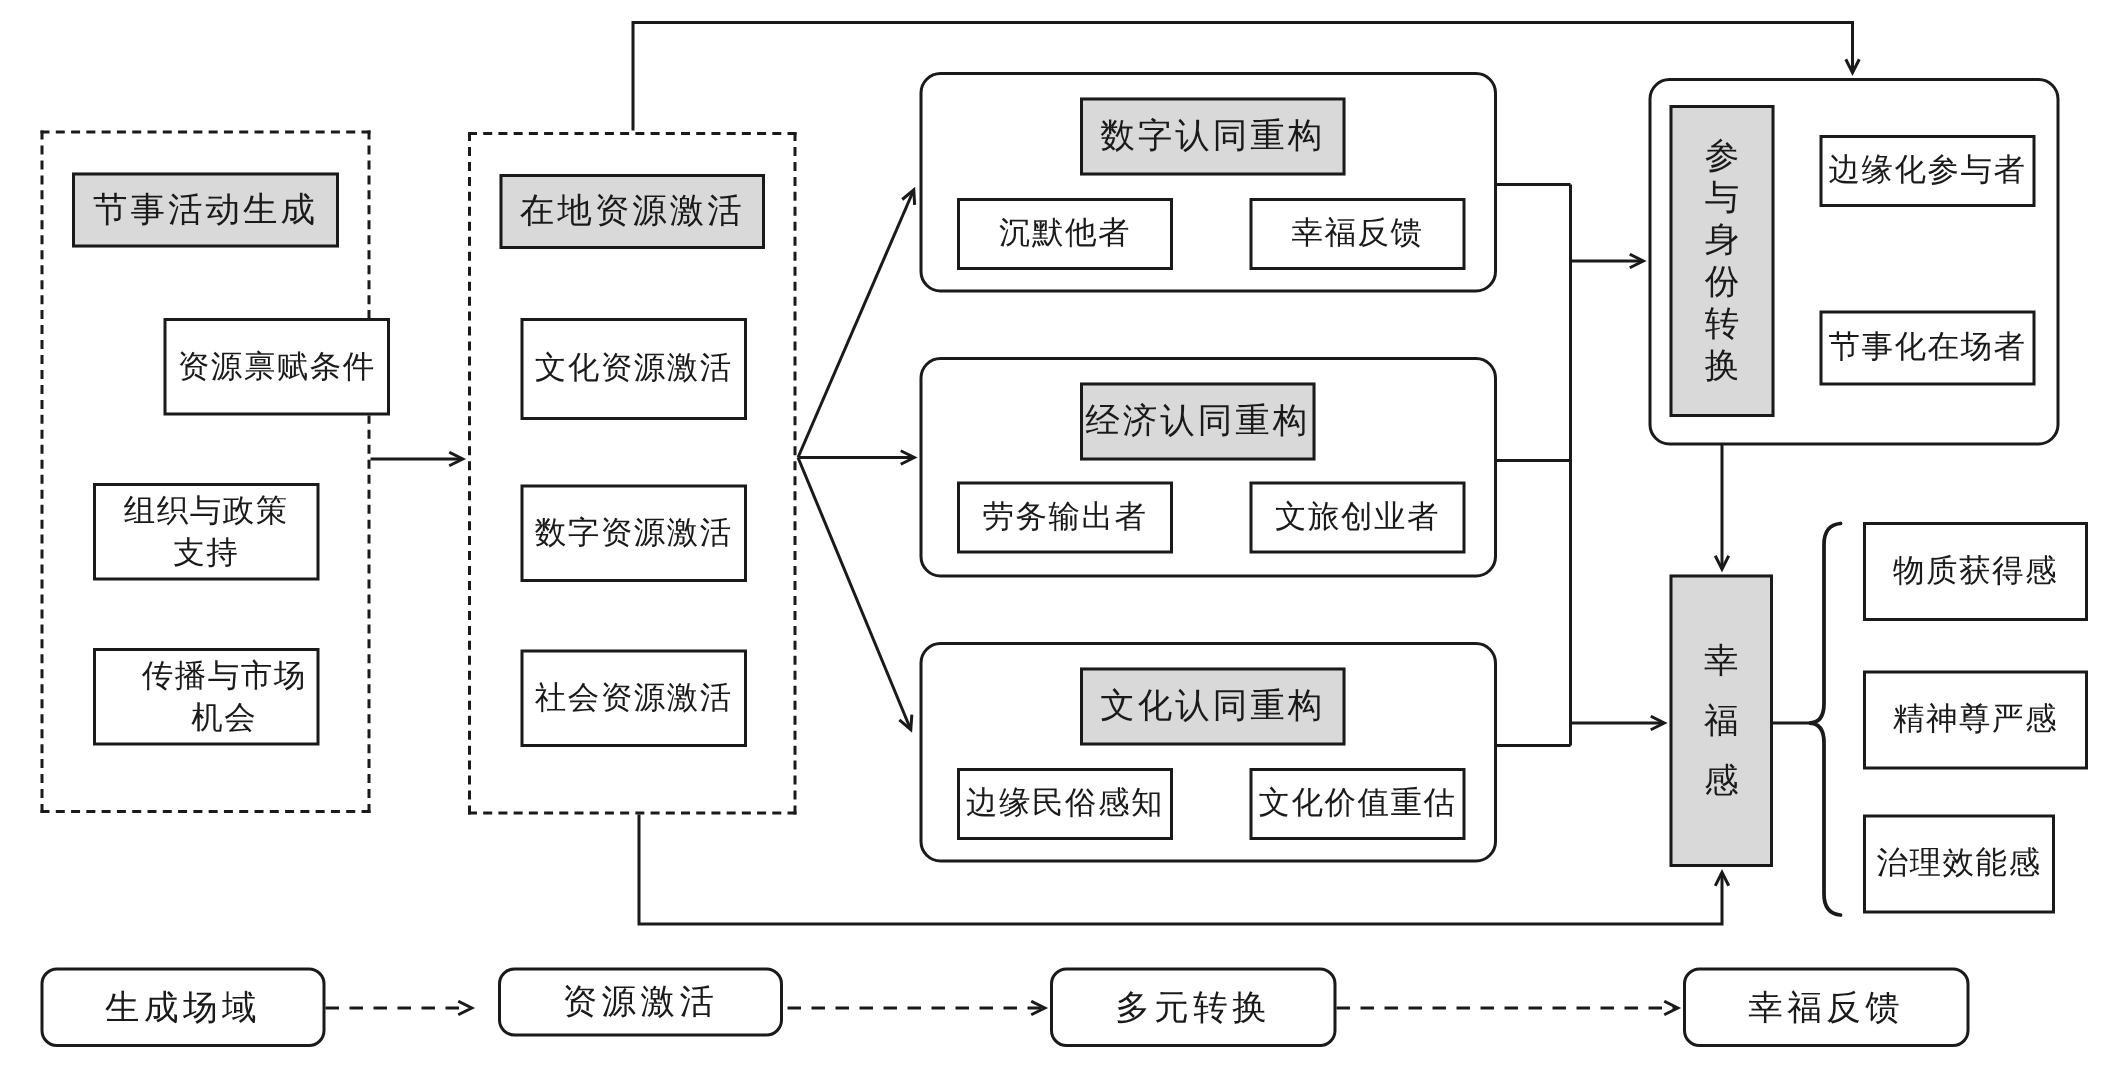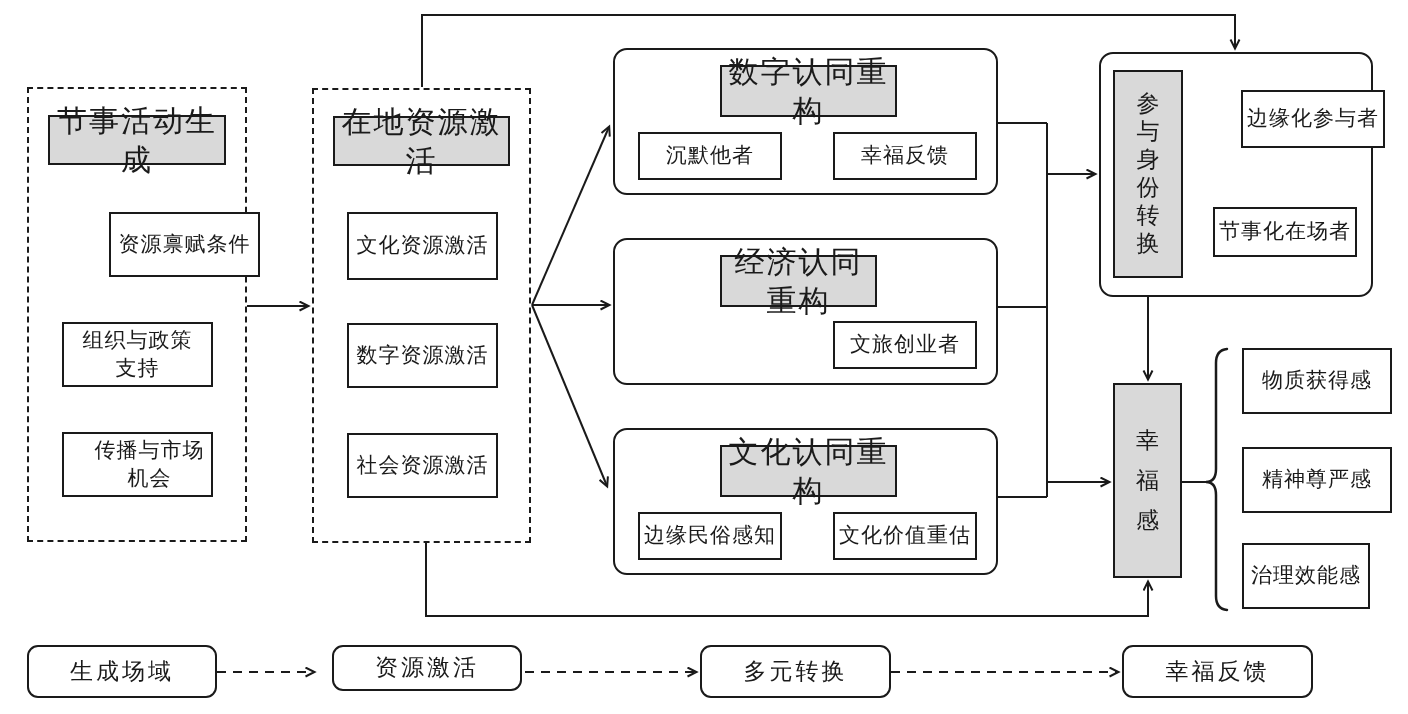--- a/index.html
+++ b/index.html
@@ -7,21 +7,21 @@
     position:relative;width:1408px;height:714px;background:#ffffff;
     font-family:"Liberation Serif","DejaVu Serif",serif;color:#1a1a1a;overflow:hidden;
   }
   #wires{position:absolute;left:0;top:0;width:1408px;height:714px;}
   .box{
     position:absolute;box-sizing:border-box;border:2px solid #1a1a1a;background:#ffffff;
     display:flex;align-items:center;justify-content:center;text-align:center;
     font-size:21px;line-height:1.3;white-space:pre-line;letter-spacing:1px;
   }
   .gray{background:#d9d9d9;}
-  .hdr{font-size:30px;letter-spacing:2px;}
+  .hdr{font-size:23px;letter-spacing:2px;}
   .dashed{border:2px dashed #1a1a1a;background:transparent;}
   .round{border-radius:14px;}
   .phase{border-radius:11px;font-size:23px;letter-spacing:3px;}
   .vtext{font-size:23px;letter-spacing:0;}
   .vt-id{line-height:28px;}
   .vt-wb{line-height:40px;}
 </style>
 </head>
 <body>
 
@@ -85,35 +85,36 @@
   <div class="box" style="left:347px;top:323px;width:151px;height:65px;">数字资源激活</div>
   <div class="box" style="left:347px;top:433px;width:151px;height:65px;">社会资源激活</div>
 
   <div class="box round" style="left:613px;top:48px;width:385px;height:147px;"></div>
   <div class="box gray hdr" style="left:720px;top:65px;width:177px;height:52px;">数字认同重构</div>
   <div class="box" style="left:638px;top:132px;width:144px;height:48px;">沉默他者</div>
   <div class="box" style="left:833px;top:132px;width:144px;height:48px;">幸福反馈</div>
 
   <div class="box round" style="left:613px;top:238px;width:385px;height:147px;"></div>
   <div class="box gray hdr" style="left:720px;top:255px;width:157px;height:52px;">经济认同重构</div>
+  <div class="box" style="left:638px;top:321px;width:144px;height:48px;">劳务输出者</div>
   <div class="box" style="left:833px;top:321px;width:144px;height:48px;">文旅创业者</div>
 
   <div class="box round" style="left:613px;top:428px;width:385px;height:147px;"></div>
   <div class="box gray hdr" style="left:720px;top:445px;width:177px;height:52px;">文化认同重构</div>
   <div class="box" style="left:638px;top:512px;width:144px;height:48px;">边缘民俗感知</div>
   <div class="box" style="left:833px;top:512px;width:144px;height:48px;">文化价值重估</div>
 
   <div class="box round" style="left:1099px;top:52px;width:274px;height:245px;"></div>
   <div class="box gray vtext vt-id" style="left:1113px;top:70px;width:70px;height:208px;">参
 与
 身
 份
 转
 换</div>
-  <div class="box" style="left:1213px;top:90px;width:144px;height:58px;margin-left:28px;">边缘化参与者</div>
+  <div class="box" style="left:1213px;top:90px;width:144px;height:48px;">边缘化参与者</div>
   <div class="box" style="left:1213px;top:207px;width:144px;height:50px;">节事化在场者</div>
 
   <div class="box gray vtext vt-wb" style="left:1113px;top:383px;width:69px;height:195px;">幸
 福
 感</div>
   <div class="box" style="left:1242px;top:348px;width:150px;height:66px;">物质获得感</div>
   <div class="box" style="left:1242px;top:447px;width:150px;height:66px;">精神尊严感</div>
   <div class="box" style="left:1242px;top:543px;width:128px;height:66px;">治理效能感</div>
 
   <div class="box phase" style="left:27px;top:645px;width:190px;height:53px;">生成场域</div>

